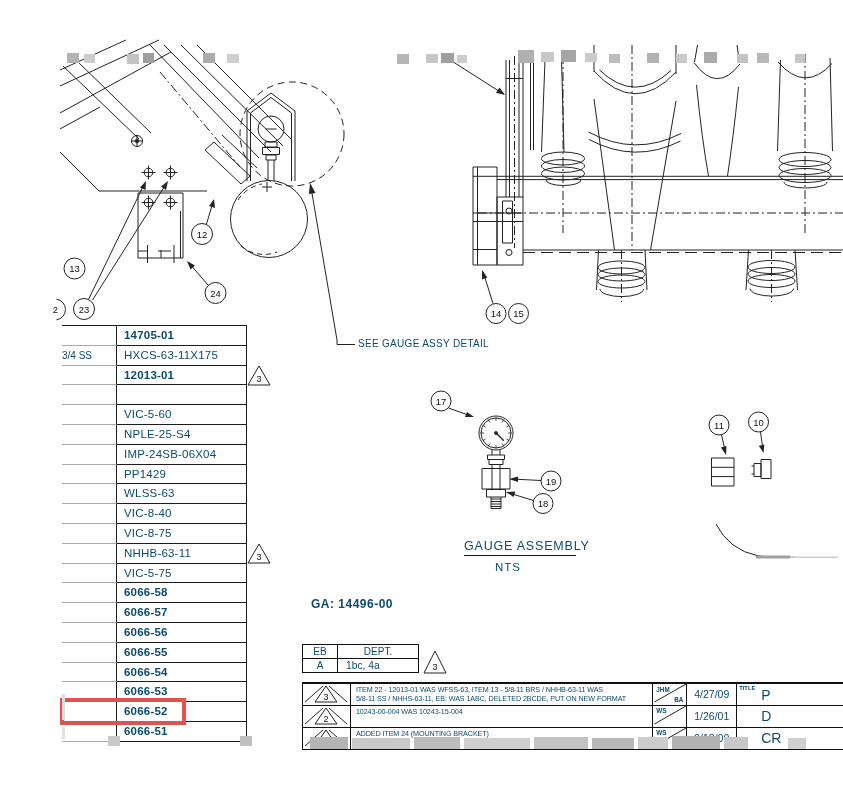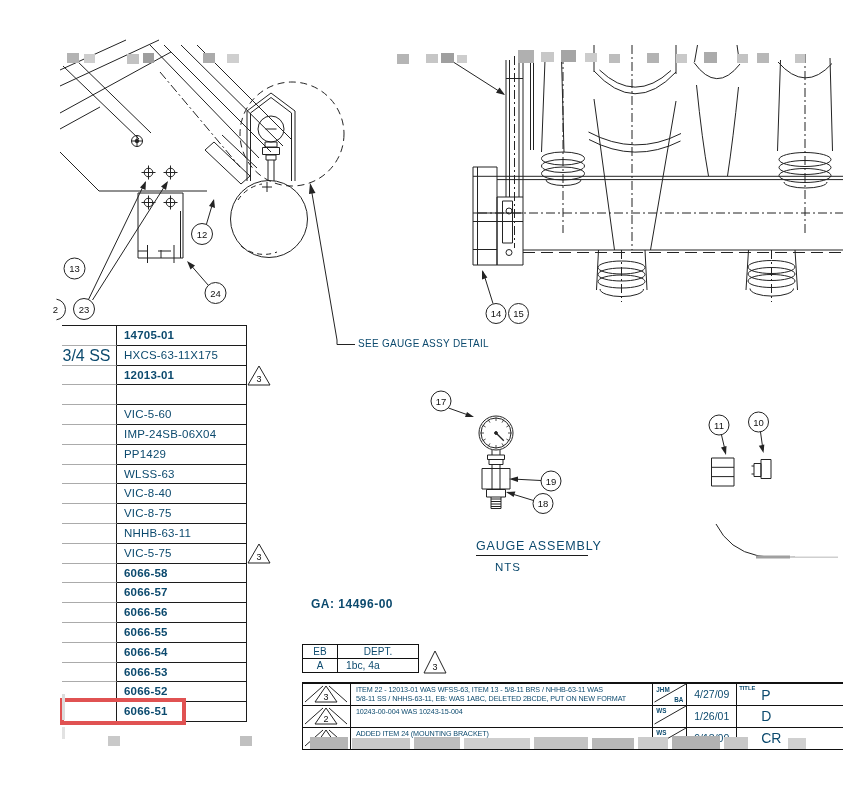--- a/index.html
+++ b/index.html
@@ -3,29 +3,29 @@
 <meta charset="utf-8">
 <style>
   html,body{margin:0;padding:0;background:#fff}
   #canvas{position:relative;width:843px;height:800px;background:#fff;overflow:hidden;
           font-family:"Liberation Sans",sans-serif;color:#0c4a6e}
   #lineart{position:absolute;left:0;top:0;z-index:1}
   svg text{font-family:"Liberation Sans",sans-serif;font-size:9.5px;fill:#111;stroke:none}
   svg .tri-num{font-size:9px}
   .note{position:absolute;z-index:2;white-space:nowrap}
   #see-gauge-note{left:358px;top:338px;font-size:10px;letter-spacing:.3px}
-  #gauge-title{left:476px;top:539px;width:112px;text-align:center;font-size:12.5px;
+  #gauge-title{left:464px;top:539px;width:112px;text-align:center;font-size:12.5px;
                letter-spacing:.8px;border-bottom:1.2px solid #1c1c1c;padding-bottom:2px}
   #gauge-scale{left:452px;top:561px;width:112px;text-align:center;font-size:11.5px;letter-spacing:1px}
   #ga-number{left:311px;top:597px;font-size:12px;font-weight:bold;letter-spacing:.5px}
   
   #parts{position:absolute;left:62px;top:325px;width:185px;z-index:2;border-top:1.3px solid #1c1c1c}
   .pt-row{display:flex;height:19.81px;line-height:19.6px}
   .pt-size{width:55px;border-right:1.3px solid #1c1c1c;border-bottom:1px solid #ababab;
-           text-align:center;padding-right:5px;font-size:16px;box-sizing:border-box}
+           text-align:left;padding-right:5px;font-size:10px;box-sizing:border-box}
   .pt-part{flex:1;border-right:1.3px solid #1c1c1c;border-bottom:1px solid #1c1c1c;
            padding-left:7px;font-size:11.5px;letter-spacing:.2px;box-sizing:border-box}
   .bold{font-weight:bold}
   
   #hl{position:absolute;left:60px;top:697.5px;width:126px;height:27px;box-sizing:border-box;
       border:4.5px solid #e05252;z-index:4;background:transparent}
   
   #eb{position:absolute;left:302px;top:644px;width:117px;z-index:2;border:1.7px solid #111;box-sizing:border-box}
   .eb-row{display:flex;height:13.2px;line-height:13px;font-size:10px}
   .eb-head{border-bottom:1.1px solid #111;font-weight:normal}
@@ -332,20 +332,24 @@
         <div class="pt-size"></div>
         <div class="pt-part bold">12013-01</div>
       </div>
   <div class="pt-row">
         <div class="pt-size"></div>
         <div class="pt-part"></div>
       </div>
   <div class="pt-row">
         <div class="pt-size"></div>
         <div class="pt-part">VIC-5-60</div>
+      </div>
+  <div class="pt-row">
+        <div class="pt-size"></div>
+        <div class="pt-part">NPLE-25-S4</div>
       </div>
   <div class="pt-row">
         <div class="pt-size"></div>
         <div class="pt-part">IMP-24SB-06X04</div>
       </div>
   <div class="pt-row">
         <div class="pt-size"></div>
         <div class="pt-part">PP1429</div>
       </div>
   <div class="pt-row">

